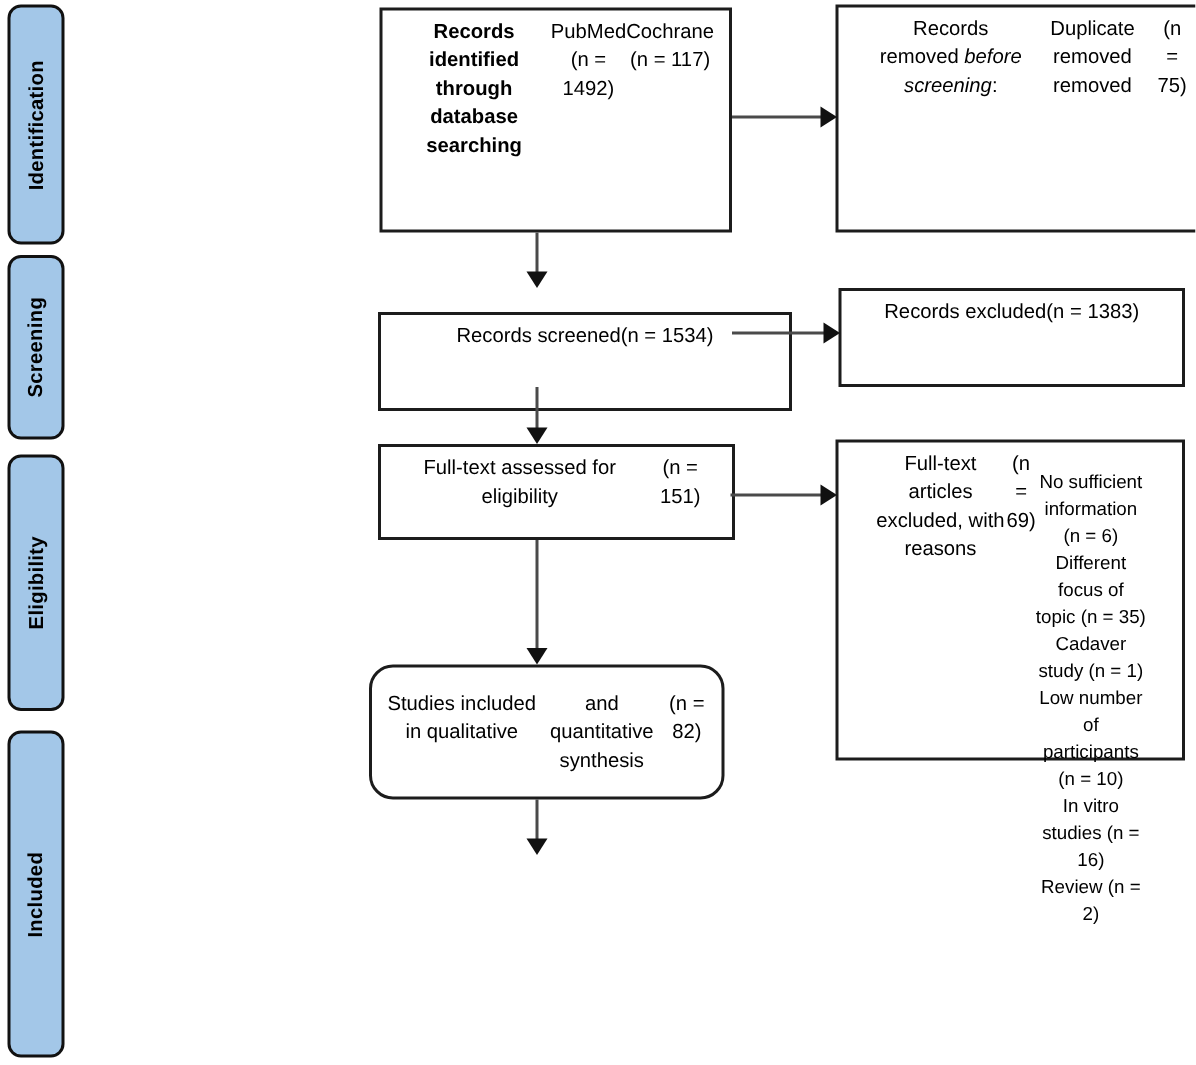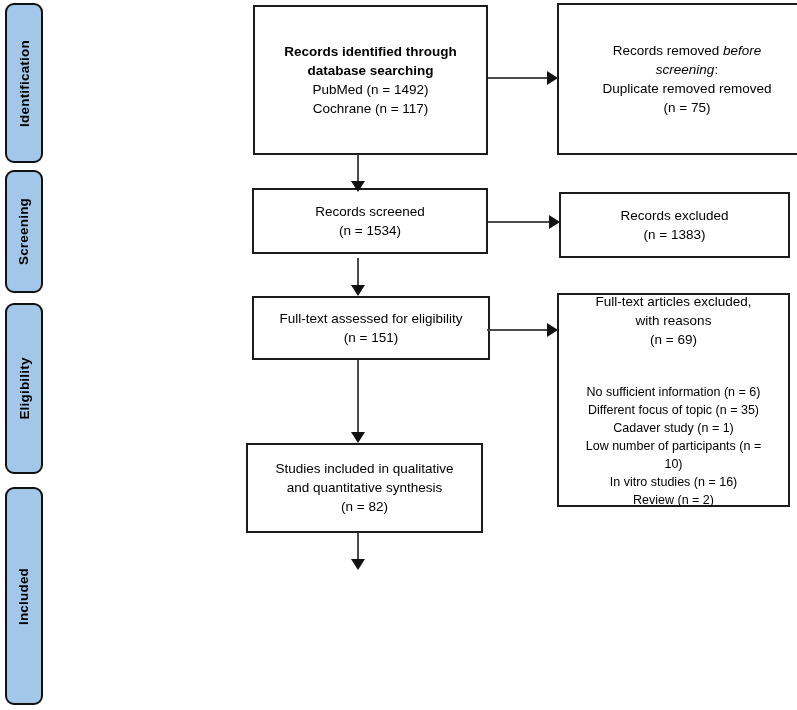--- a/index.html
+++ b/index.html
@@ -33,30 +33,30 @@
     font-weight: bold;
     font-size: 13.5px;
     letter-spacing: 0.2px;
   }
   
   .box {
     position: absolute;
     background: #ffffff;
     border: 2px solid #1c1c1c;
     display: flex;
-    flex-direction: column;
+    flex-direction: row;
     justify-content: center;
     text-align: center;
     font-size: 13.5px;
     line-height: 19px;
     padding: 4px 10px;
   }
   .box .bold { font-weight: bold; }
   .box .wrap { display: block; }
-  .reasons { font-size: 12.5px; line-height: 18px; margin-top: 34px; }
+  .reasons { font-size: 12.5px; line-height: 18px; margin-top: 13px; }
   
   .vline {
     position: absolute;
     width: 2px;
     background: #4a4a4a;
   }
   .hline {
     position: absolute;
     height: 2px;
     background: #4a4a4a;
@@ -100,21 +100,21 @@
     <span class="wrap">PubMed (n = 1492)</span>
     <span class="wrap">Cochrane (n = 117)</span>
   </div>
 
   <div class="box" style="left:557px; top:3px; width:260px; height:152px; padding:4px 22px;">
     <span class="wrap"><span>Records removed </span><span class="italic">before screening</span><span>:</span></span>
     <span class="wrap">Duplicate removed removed</span>
     <span class="wrap">(n = 75)</span>
   </div>
 
-  <div class="box" style="left:252px; top:188px; width:236px; height:66px;">
+  <div class="box" style="left:252px; top:208px; width:276px; height:66px;">
     <span class="wrap">Records screened</span>
     <span class="wrap">(n = 1534)</span>
   </div>
 
   <div class="box" style="left:559px; top:192px; width:231px; height:66px;">
     <span class="wrap">Records excluded</span>
     <span class="wrap">(n = 1383)</span>
   </div>
 
   <div class="box" style="left:252px; top:296px; width:238px; height:64px;">
@@ -128,21 +128,21 @@
     <div class="reasons">
       <div>No sufficient information (n = 6)</div>
       <div>Different focus of topic (n = 35)</div>
       <div>Cadaver study (n = 1)</div>
       <div>Low number of participants (n = 10)</div>
       <div>In vitro studies (n = 16)</div>
       <div>Review (n = 2)</div>
     </div>
   </div>
 
-  <div class="box" style="left:246px; top:443px; width:237px; height:90px; justify-content:flex-start; padding-top:14px;">
+  <div class="box" style="left:246px; top:443px; width:237px; height:90px; justify-content:flex-start; padding-top:14px;border-radius:16px;">
     <span class="wrap">Studies included in qualitative</span>
     <span class="wrap">and quantitative synthesis</span>
     <span class="wrap">(n = 82)</span>
   </div>
 
 
   <div class="vline" style="left:357px; top:155px; height:28px;"></div>
   <div class="arr-down" style="left:351px; top:181px;"></div>
 
   <div class="vline" style="left:357px; top:258px; height:28px;"></div>

